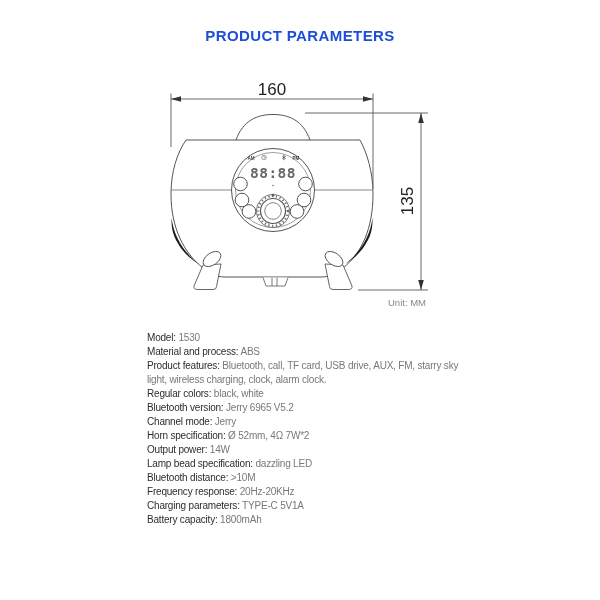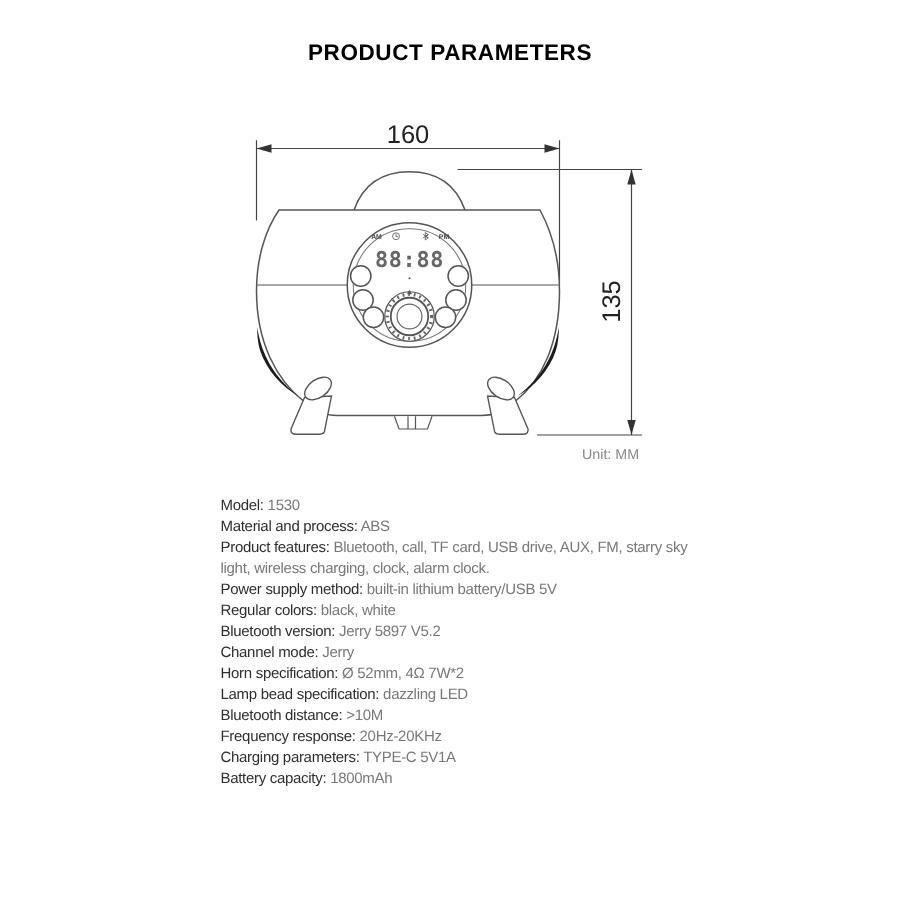--- a/index.html
+++ b/index.html
@@ -2,21 +2,21 @@
 <html><head>
 <meta charset="utf-8">
 <style>
   html,body{margin:0;padding:0;}
   body{
     width:600px;height:600px;background:#ffffff;position:relative;overflow:hidden;
     font-family:"Liberation Sans", sans-serif;
   }
   .page-title{
     position:absolute;left:0;top:27px;width:600px;text-align:center;
-    font-size:15px;font-weight:bold;letter-spacing:.4px;color:#000000;
+    font-size:15px;font-weight:bold;letter-spacing:.4px;color:#1d4ed8;
   }
   .diagram-svg{position:absolute;left:0;top:0;width:600px;height:600px;}
   .specs{
     position:absolute;left:147px;top:331px;width:332px;
     font-size:10px;line-height:14px;letter-spacing:-0.2px;color:#787878;
   }
   .spec-row b{color:#2e2e2e;font-weight:normal;}
   svg text{font-family:"Liberation Sans", sans-serif;}
   text.seg{font-family:"DejaVu Sans Mono", monospace;font-weight:bold;letter-spacing:.5px;}
 </style>
@@ -115,32 +115,32 @@
   <text x="426" y="306" text-anchor="end" font-size="9.5" fill="#888">Unit: MM</text>
 </svg>
 
 <div class="specs">
   <div class="spec-row"><b>Model:</b><span> 1530</span></div>
 
   <div class="spec-row"><b>Material and process:</b><span> ABS</span></div>
 
   <div class="spec-row"><b>Product features:</b><span> Bluetooth, call, TF card, USB drive, AUX, FM, starry sky light, wireless charging, clock, alarm clock.</span></div>
 
-  <div class="spec-row"><b>Power supply method:</b><span> built-in lithium battery/USB 5V</span></div>
 
   <div class="spec-row"><b>Regular colors:</b><span> black, white</span></div>
 
 
 
-  <div class="spec-row"><b>Bluetooth version:</b><span> Jerry 5897 V5.2</span></div>
+  <div class="spec-row"><b>Bluetooth version:</b><span> Jerry 6965 V5.2</span></div>
 
   <div class="spec-row"><b>Channel mode:</b><span> Jerry</span></div>
 
   <div class="spec-row"><b>Horn specification:</b><span> Ø 52mm, 4Ω 7W*2</span></div>
 
+  <div class="spec-row"><b>Output power:</b><span> 14W</span></div>
 
   <div class="spec-row"><b>Lamp bead specification:</b><span> dazzling LED</span></div>
 
   <div class="spec-row"><b>Bluetooth distance:</b><span> &gt;10M</span></div>
 
   <div class="spec-row"><b>Frequency response:</b><span> 20Hz-20KHz</span></div>
 
   <div class="spec-row"><b>Charging parameters:</b><span> TYPE-C 5V1A</span></div>
 
   <div class="spec-row"><b>Battery capacity:</b><span> 1800mAh</span></div>

